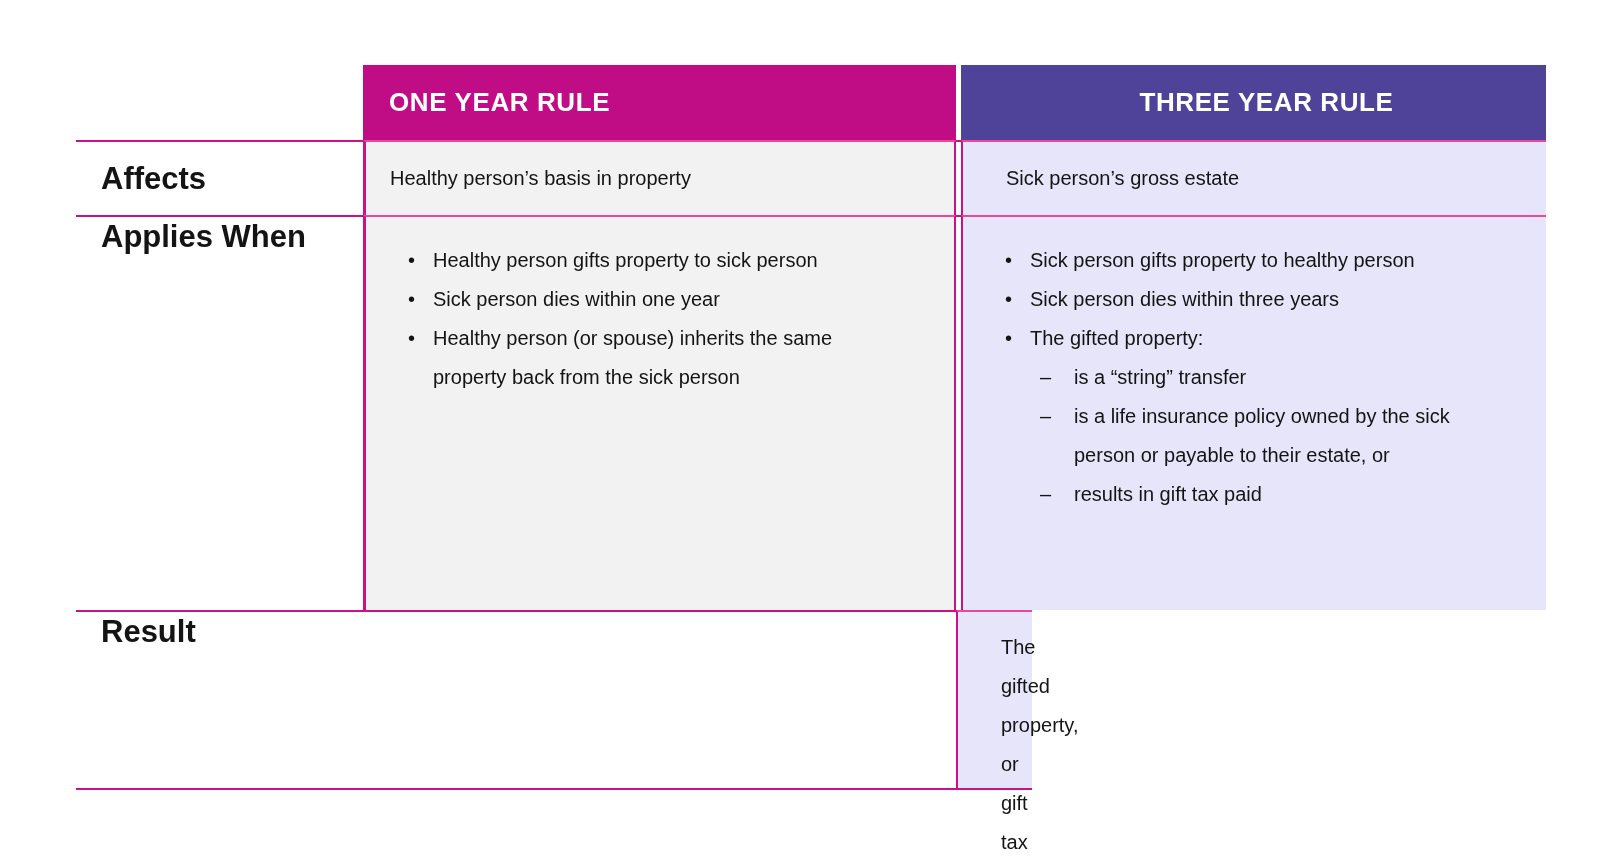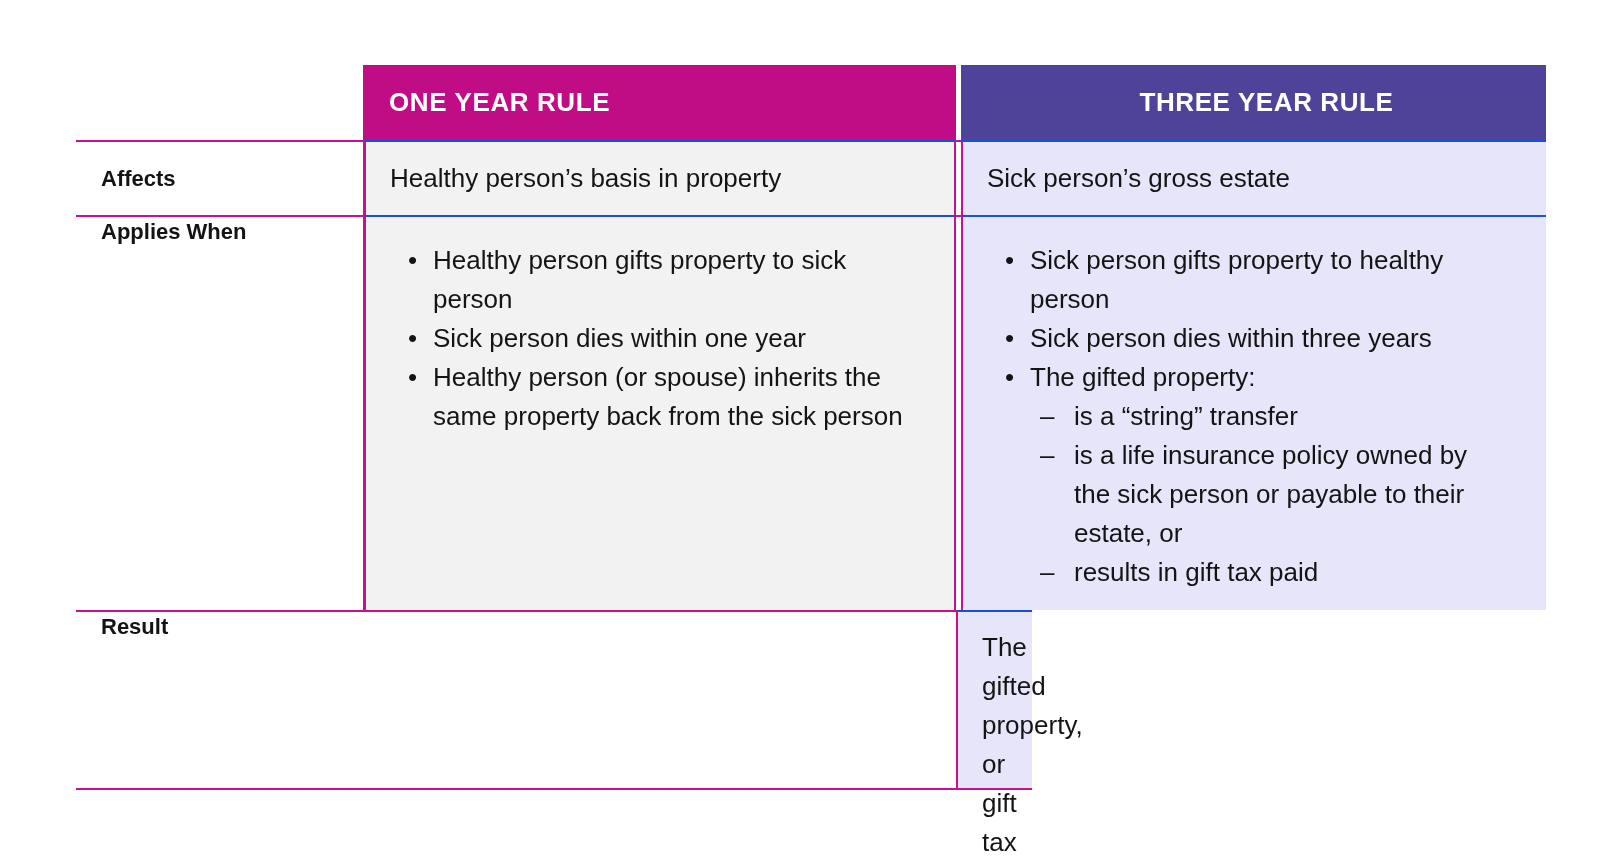--- a/index.html
+++ b/index.html
@@ -35,53 +35,53 @@
   }
   .col-header.one-year  { background: #c00d85; }
   .col-header.three-year{ background: #4f4399; justify-content: center; }
   .spacer { background: #ffffff; }
 
   
   .row-label {
     background: #ffffff;
     border-top: 2px solid #c9118a;
     font-weight: bold;
-    font-size: 22px;
+    font-size: 31px;
     padding-left: 25px;
     box-sizing: border-box;
   }
   .row-label.v-center { display: flex; align-items: center; }
   .row-label.v-top    { padding-top: 2px; }
   .row-label.last     { border-bottom: 2px solid #c9118a; }
 
   
   .cell {
     box-sizing: border-box;
-    border-top: 2px solid #1d4ed8;
-    font-size: 26px;
+    border-top: 2px solid #ec4899;
+    font-size: 20px;
     line-height: 39px;
   }
   .cell.one-year {
     background: #f2f2f3;
     border-left: 3px solid #c9118a;
     border-right: 2px solid #c9118a;
     padding: 0 40px 0 24px;
   }
   .cell.three-year {
     background: #e6e5f9;
     border-left: 2px solid #c9118a;
     padding: 0 50px 0 24px;
   }
   .cell.v-center { display: flex; align-items: center; }
   .cell.v-top    { padding-top: 16px; }
   .cell.last, .spacer.last { border-bottom: 2px solid #c9118a; }
   .spacer.lined { border-top: 2px solid #c9118a; }
 
   .cell p { margin: 0; max-width: 505px; }
-  .cell.three-year p { max-width: 492px; }
+  .cell.three-year p { max-width: 492px; margin-left: 19px; }
 
   
   ul.bullets {
     list-style: none;
     margin: 8px;
     padding: 0;
   }
   ul.bullets > li {
     position: relative;
     padding-left: 35px;

